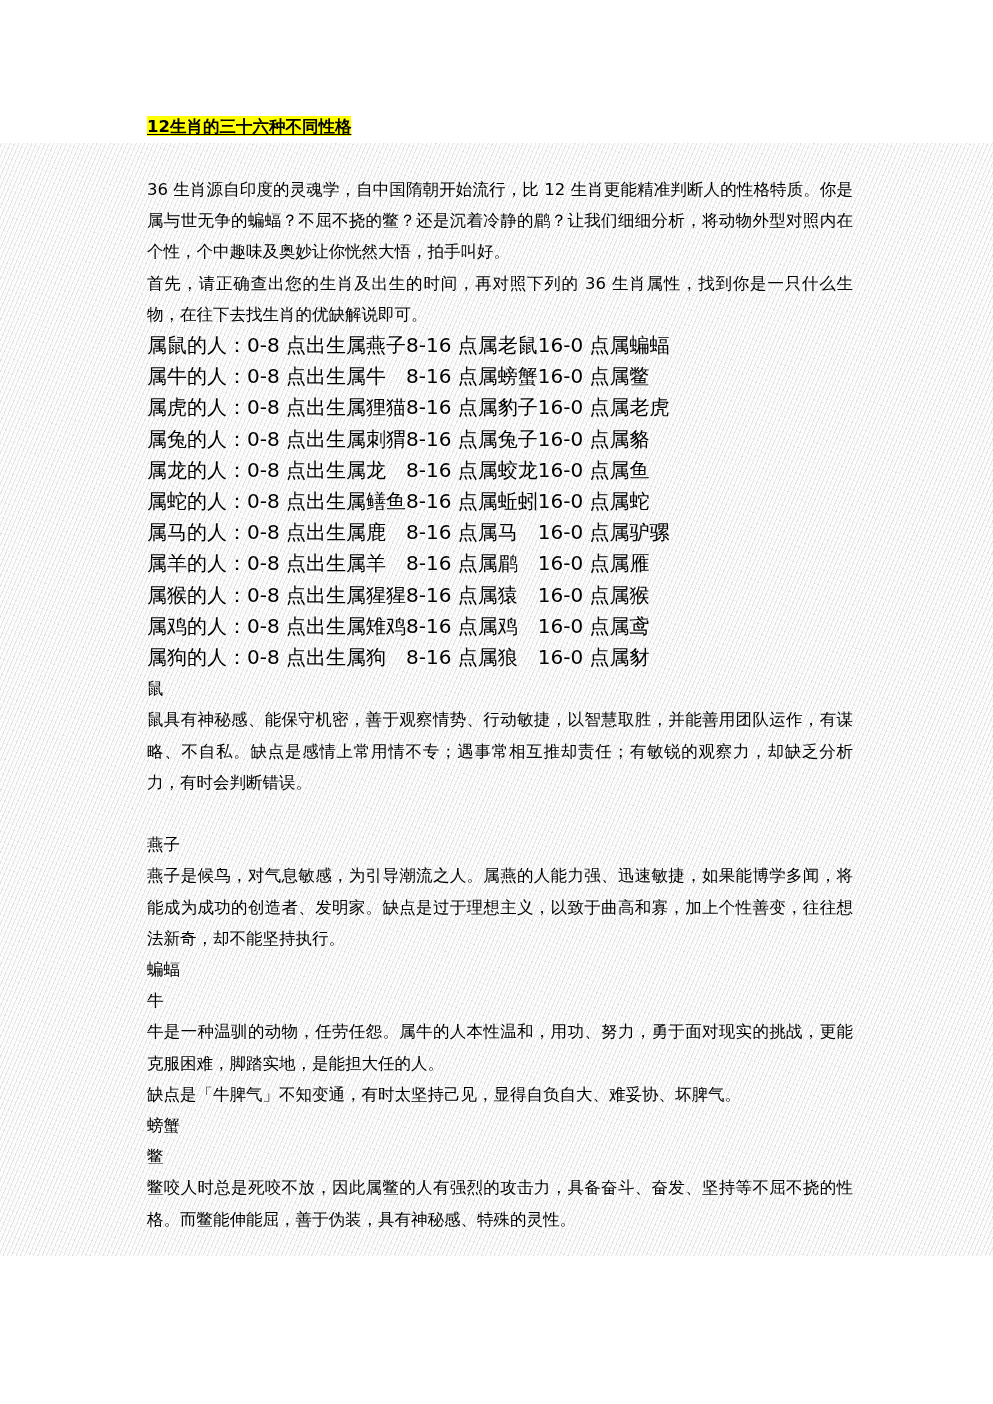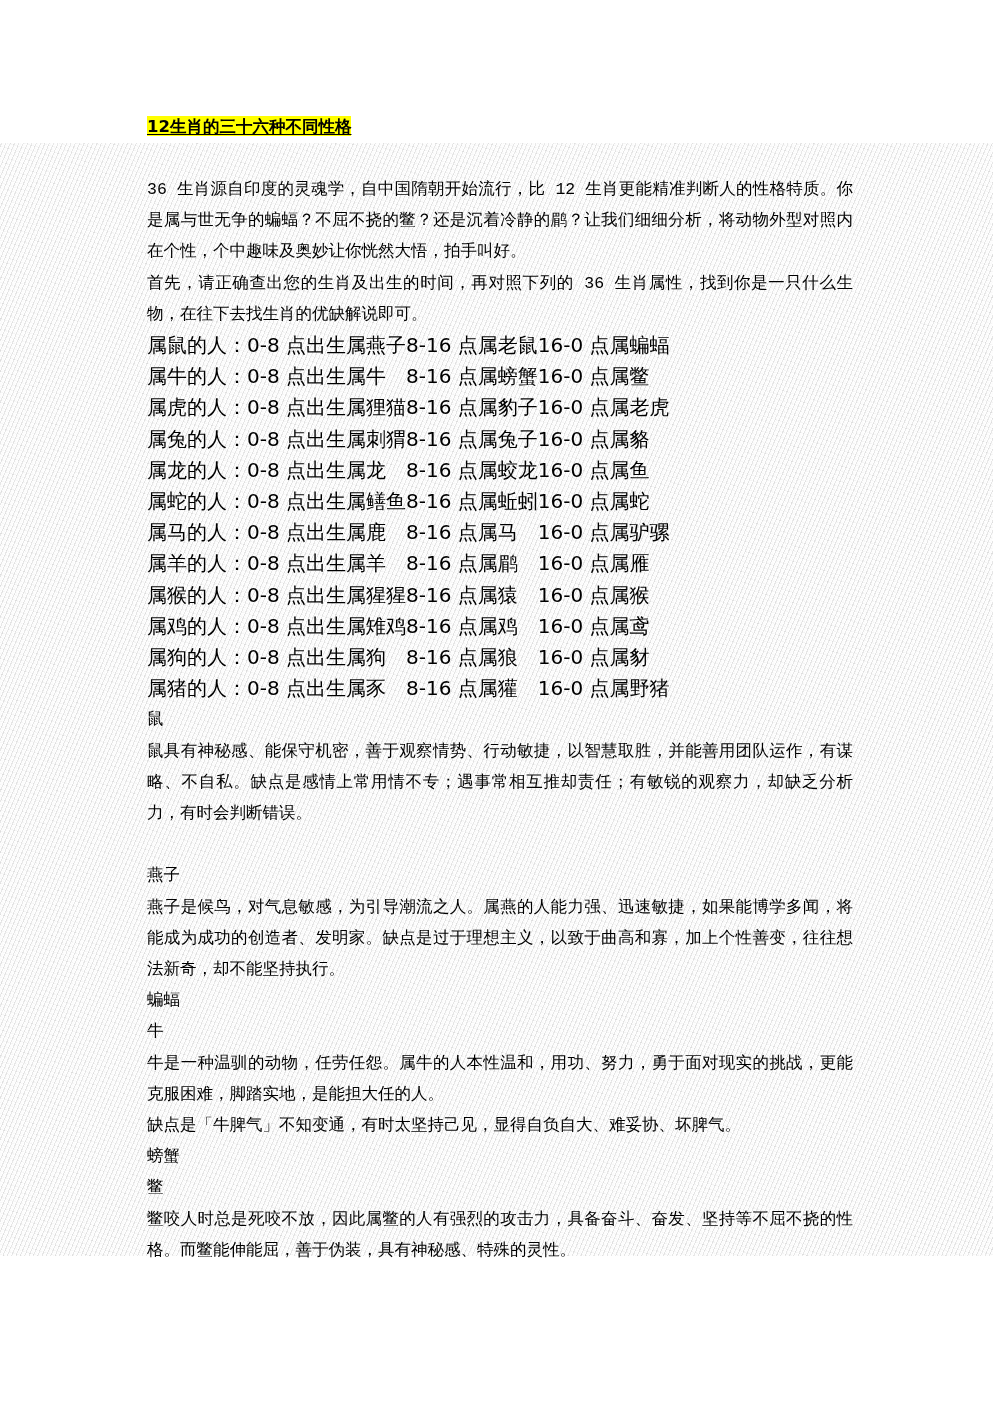--- a/index.html
+++ b/index.html
@@ -90,21 +90,20 @@
     line-height: 31.2px;
     color: #000000;
     letter-spacing: 0px;
     text-align: justify;
     text-justify: inter-character;
   }
 
   .para {
     margin: 0;
     text-indent: 0;
-    font-family: Liberation Mono, monospace;
   }
 
   .blank-line {
     height: 31.2px;
   }
 
   
   .zodiac-table {
     border-collapse: collapse;
     margin: 0;
@@ -192,25 +191,20 @@
           </tr>
           <tr>
             <td class="c0">属鸡的人：0-8 点出生属雉鸡</td>
             <td class="c1">8-16 点属鸡</td>
             <td class="c2">16-0 点属鸢</td>
           </tr>
           <tr>
             <td class="c0">属狗的人：0-8 点出生属狗</td>
             <td class="c1">8-16 点属狼</td>
             <td class="c2">16-0 点属豺</td>
-          </tr>
-          <tr>
-            <td class="c0">属猪的人：0-8 点出生属豕</td>
-            <td class="c1">8-16 点属獾</td>
-            <td class="c2">16-0 点属野猪</td>
           </tr>
         </tbody>
     </table>
     <div id="sections-container">
         <p class="para section-head">鼠</p>
         <p class="para">鼠具有神秘感、能保守机密，善于观察情势、行动敏捷，以智慧取胜，并能善用团队运作，有谋略、不自私。缺点是感情上常用情不专；遇事常相互推却责任；有敏锐的观察力，却缺乏分析力，有时会判断错误。</p>
         <div class="blank-line"></div>
         <p class="para section-head">燕子</p>
         <p class="para">燕子是候鸟，对气息敏感，为引导潮流之人。属燕的人能力强、迅速敏捷，如果能博学多闻，将能成为成功的创造者、发明家。缺点是过于理想主义，以致于曲高和寡，加上个性善变，往往想法新奇，却不能坚持执行。</p>
         <p class="para section-head">蝙蝠</p>

